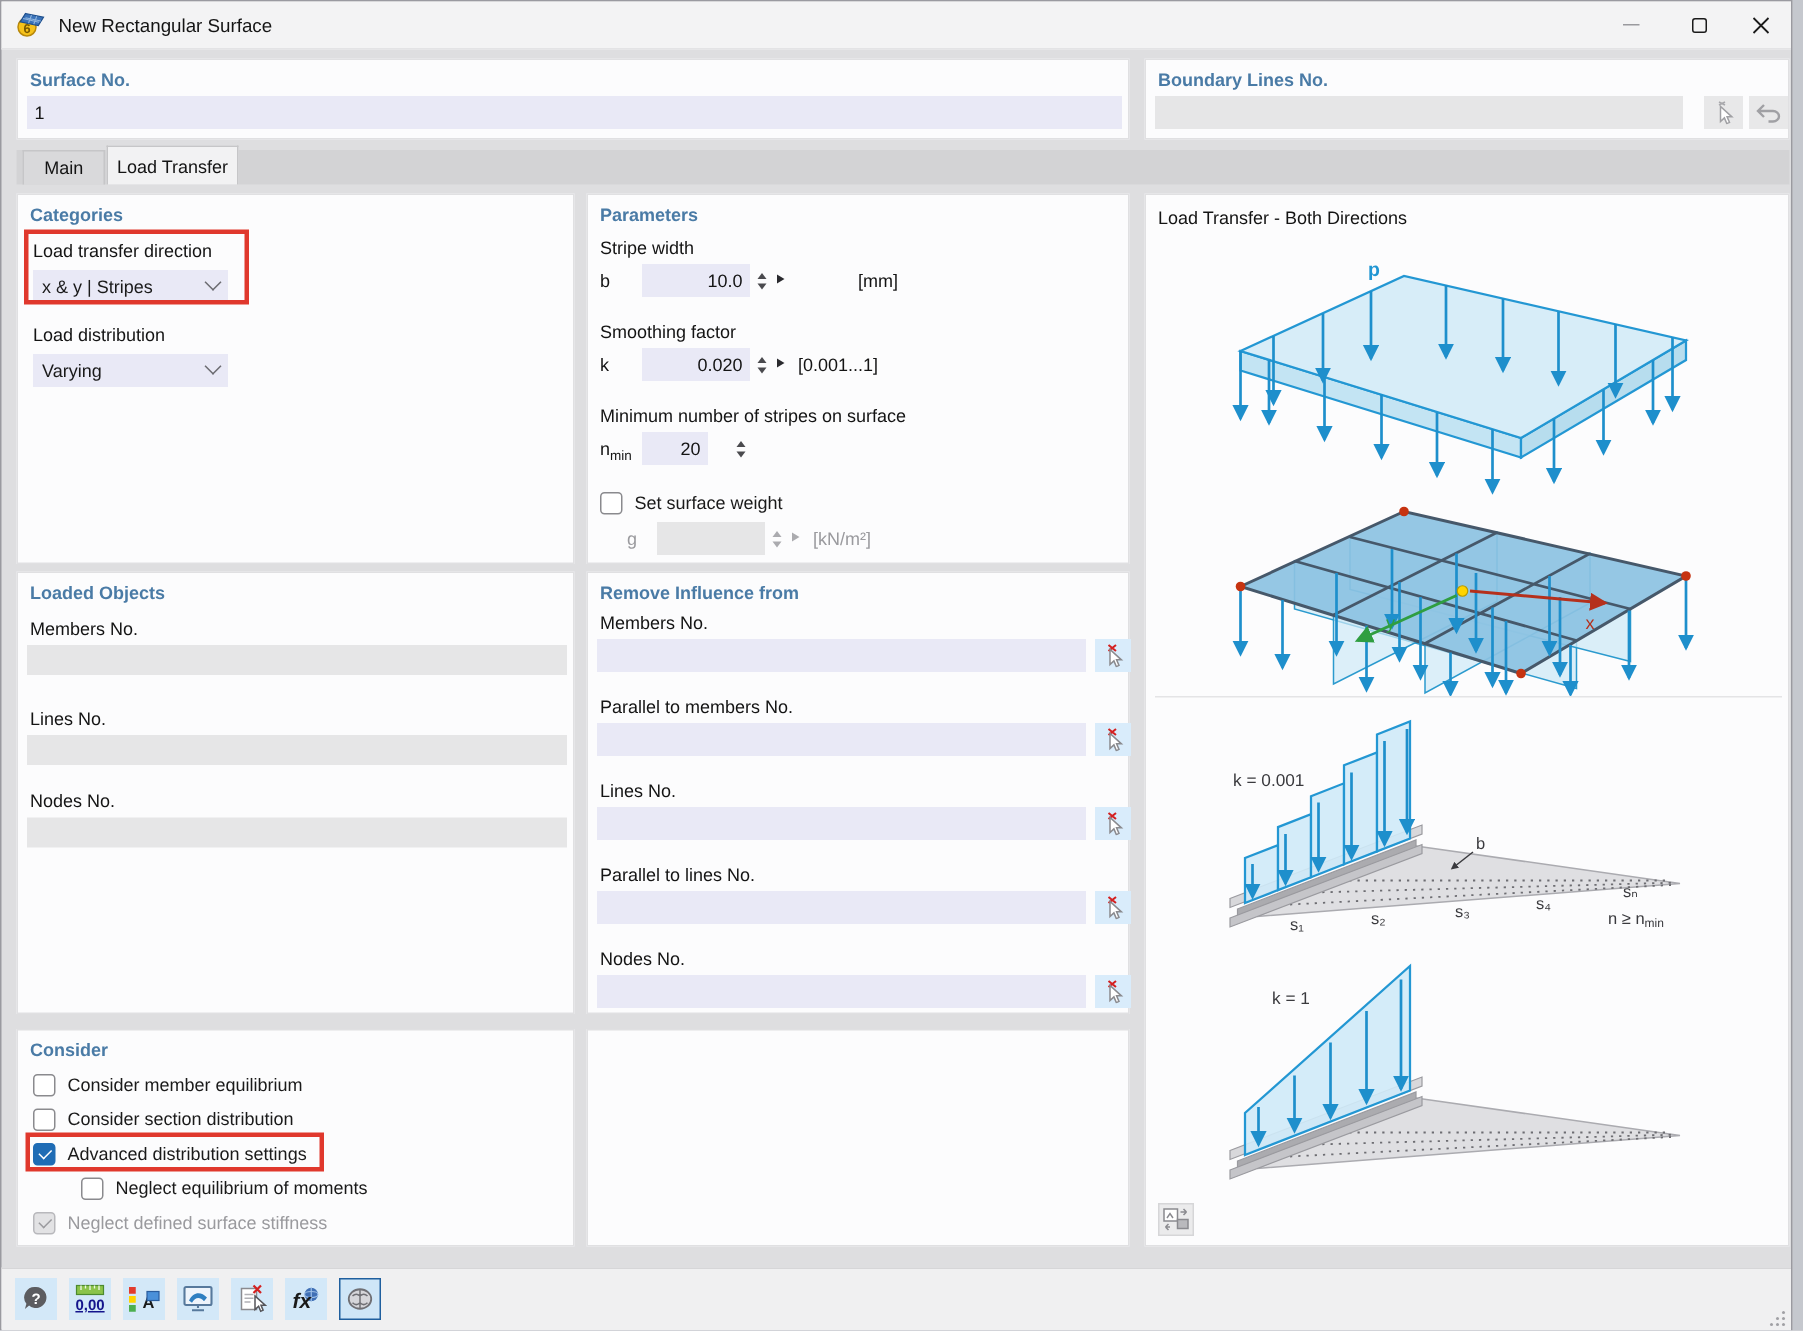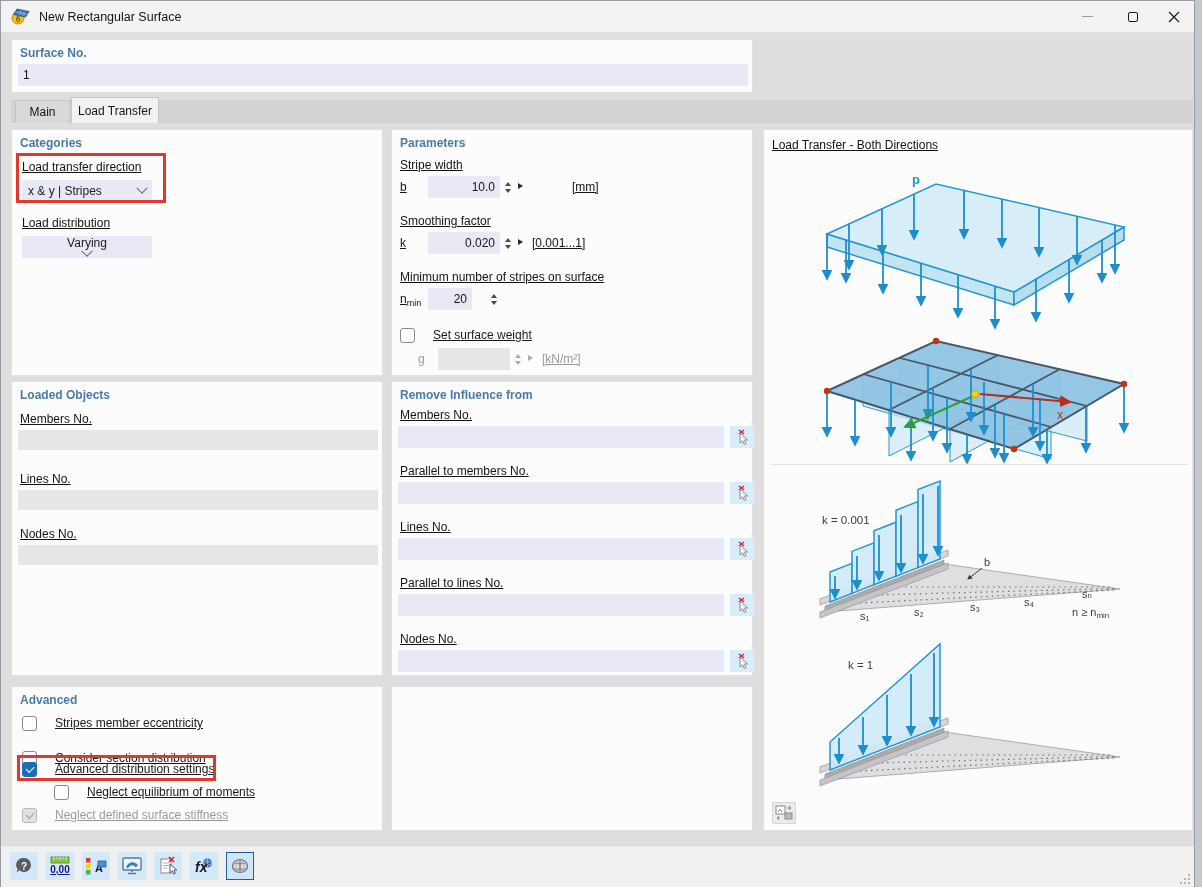--- a/index.html
+++ b/index.html
@@ -11,42 +11,42 @@
   
   #titlebar { position:absolute; left:0; top:0; width:100%; height:32px; background:#f3f3f4; border-bottom:1px solid #e3e3e5; display:flex; align-items:center; }
   #titlebar .title { margin-left:8px; font-size:12.5px; color:#141414; }
   .win-btn { position:absolute; top:0; width:46px; height:31px; display:flex; align-items:center; justify-content:center; background:transparent; border:none; cursor:default; }
   .min-bar { width:11px; height:1.5px; background:#9a9a9e; display:block; }
   .max-box { width:10px; height:10px; border:1.2px solid #1a1a1a; border-radius:2px; display:block; }
 
   
   .panel { position:absolute; background:#fcfcfd; border:1px solid #e0e0e2; }
   .panel-title { position:absolute; left:8px; top:6px; font-weight:bold; color:#4a7ba6; font-size:12px; }
-  .lbl { position:absolute; font-size:12px; color:#141414; white-space:nowrap;text-decoration:underline; }
+  .lbl { position:absolute; font-size:12px; color:#141414; white-space:nowrap; }
   .lbl.gray { color:#9a9a9e; }
 
   .field { position:absolute; background:#e9e9f6; border:none; height:22px; font-size:12px; font-family:inherit; color:#141414; padding:0 5px; }
   .field.num { text-align:right; }
   .field.disabled { background:#e6e6e7; }
 
   
   .dd { position:absolute; width:130px; height:22px; background:#e9e9f6; display:flex; align-items:center; padding:0 6px; cursor:default; }
   .dd .dd-txt { flex:1; font-size:12px; }
   .chev { width:8px; height:8px; border-right:1.4px solid #6a6a70; border-bottom:1.4px solid #6a6a70; transform:rotate(45deg) translate(-2px,-2px); }
 
   
   .spin { position:absolute; width:11px; height:22px; display:flex; flex-direction:column; justify-content:center; gap:3px; align-items:center; }
   .tri-up { width:0; height:0; border-left:3.5px solid transparent; border-right:3.5px solid transparent; border-bottom:4.5px solid #4a4a4e; }
   .tri-dn { width:0; height:0; border-left:3.5px solid transparent; border-right:3.5px solid transparent; border-top:4.5px solid #4a4a4e; }
   .tri-rt { position:absolute; width:0; height:0; border-top:3.5px solid transparent; border-bottom:3.5px solid transparent; border-left:5px solid #2a2a2e; }
   .spin.gray .tri-up { border-bottom-color:#ababaf; } .spin.gray .tri-dn { border-top-color:#ababaf; }
   .tri-rt.gray { border-left-color:#ababaf; }
 
   
-  .opt-row { position:absolute; display:flex; align-items:center; gap:18px; height:18px;text-decoration:underline; }
+  .opt-row { position:absolute; display:flex; align-items:center; gap:8px; height:18px; }
   .cb { width:15px; height:15px; border:1px solid #8a8a8e; border-radius:3px; background:#fff; flex:0 0 auto; }
   .cb.checked { background:#1f6cb5; border-color:#1f6cb5; position:relative; }
   .cb.checked::after { content:""; position:absolute; left:3px; top:3.5px; width:7px; height:3.5px; border-left:1.8px solid #fff; border-bottom:1.8px solid #fff; transform:rotate(-45deg); }
   .cb.dis { border-color:#b8b8bc; background:#e2e2e4; }
   .cb.dis.checked { background:#e2e2e4; }
   .cb.dis.checked::after { border-color:#9a9a9e; }
 
   
   .hl-red { position:absolute; border:3px solid #e0382d; pointer-events:none; }
 
@@ -92,40 +92,55 @@
             <path d="M1 1 L11 11 M11 1 L1 11" stroke="#1a1a1a" stroke-width="1.2"></path>
           </svg>
     </button>
   </div>
 
   <div class="panel" style="left:10px; top:38px; width:742px; height:54px;">
     <div class="panel-title">Surface No.</div>
     <input class="field" style="left: 6px; top: 24px; width: 730px;" readonly="" value="1">
   </div>
 
+  <div class="panel" style="left:762px; top:38px; width:430px; height:54px;">
+    <div class="panel-title">Boundary Lines No.</div>
+    <input class="field disabled" style="left: 6px; top: 24px; width: 352px;" readonly="" value="">
+    <button class="ibtn" style="left:372px; top:24px;">
+      <svg width="16" height="16" viewBox="0 0 16 16">
+        <path d="M3 2 L7 0 M7 2 L3 0" stroke="#a8a8ac" stroke-width="1.2" transform="translate(2,1)"></path>
+        <polygon points="6,4 6,14 8.6,11.6 10.2,15.4 12,14.6 10.4,10.9 13.6,10.9" fill="#fff" stroke="#a0a0a4" stroke-width="1"></polygon>
+      </svg>
+    </button>
+    <button class="ibtn" style="left:402px; top:24px;">
+      <svg width="18" height="14" viewBox="0 0 18 14">
+        <path d="M6 2 L2 6 L6 10 M2 6 H12 A4 3.5 0 0 1 12 13 H9" fill="none" stroke="#a0a0a4" stroke-width="1.6"></path>
+      </svg>
+    </button>
+  </div>
 
   <div class="tabstrip"></div>
   <div class="tab inactive">
         <span>Main</span>
       </div>
   <div class="tab active">
         <span>Load Transfer</span>
       </div>
 
   <div class="panel" style="left:10px; top:128px; width:372px; height:247px;">
     <div class="panel-title">Categories</div>
     <div class="lbl" style="left:10px; top:30px;">Load transfer direction</div>
     <div class="dd" style="left:10px; top:50px;">
       <span class="dd-txt">x &amp; y | Stripes</span>
       <span class="chev"></span>
     </div>
     <div class="hl-red" style="left:4px; top:23px; width:150px; height:50px;"></div>
 
     <div class="lbl" style="left:10px; top:86px;">Load distribution</div>
-    <div class="dd" style="left:10px; top:106px;flex-direction:column;">
+    <div class="dd" style="left:10px; top:106px;">
       <span class="dd-txt">Varying</span>
       <span class="chev"></span>
     </div>
   </div>
 
   <div class="panel" style="left:390px; top:128px; width:362px; height:247px;">
     <div class="panel-title">Parameters</div>
 
     <div class="lbl" style="left:8px; top:28px;">Stripe width</div>
     <div class="lbl" style="left:8px; top:50px;">b</div>
@@ -222,26 +237,26 @@
     <input class="field" style="left: 6px; top: 268px; width: 326px;" readonly="" value="">
     <button class="ibtn blue" style="left:338px; top:268px; width:24px;">
       <svg width="15" height="16" viewBox="0 0 15 16">
         <path d="M4 1 L9 5 M9 1 L4 5" stroke="#d42020" stroke-width="1.4"></path>
         <polygon points="5,4 5,14 7.6,11.6 9.2,15.4 11,14.6 9.4,10.9 12.6,10.9" fill="#fff" stroke="#8a8a8e" stroke-width="1"></polygon>
       </svg>
     </button>
   </div>
 
   <div class="panel" style="left:10px; top:685px; width:372px; height:145px;">
-    <div class="panel-title">Advanced</div>
+    <div class="panel-title">Consider</div>
     <div class="opt-row" style="left:10px; top:27px;">
       <span class="cb"></span>
-      <span>Stripes member eccentricity</span>
-    </div>
-    <div class="opt-row" style="left:10px; top:62px;">
+      <span>Consider member equilibrium</span>
+    </div>
+    <div class="opt-row" style="left:10px; top:50px;">
       <span class="cb"></span>
       <span>Consider section distribution</span>
     </div>
     <div class="opt-row" style="left:10px; top:73px;">
       <span class="cb checked"></span>
       <span>Advanced distribution settings</span>
     </div>
     <div class="hl-red" style="left:5px; top:68px; width:199px; height:26px;"></div>
     <div class="opt-row" style="left:10px; top:96px;padding-left:32px;">
       <span class="cb"></span>

